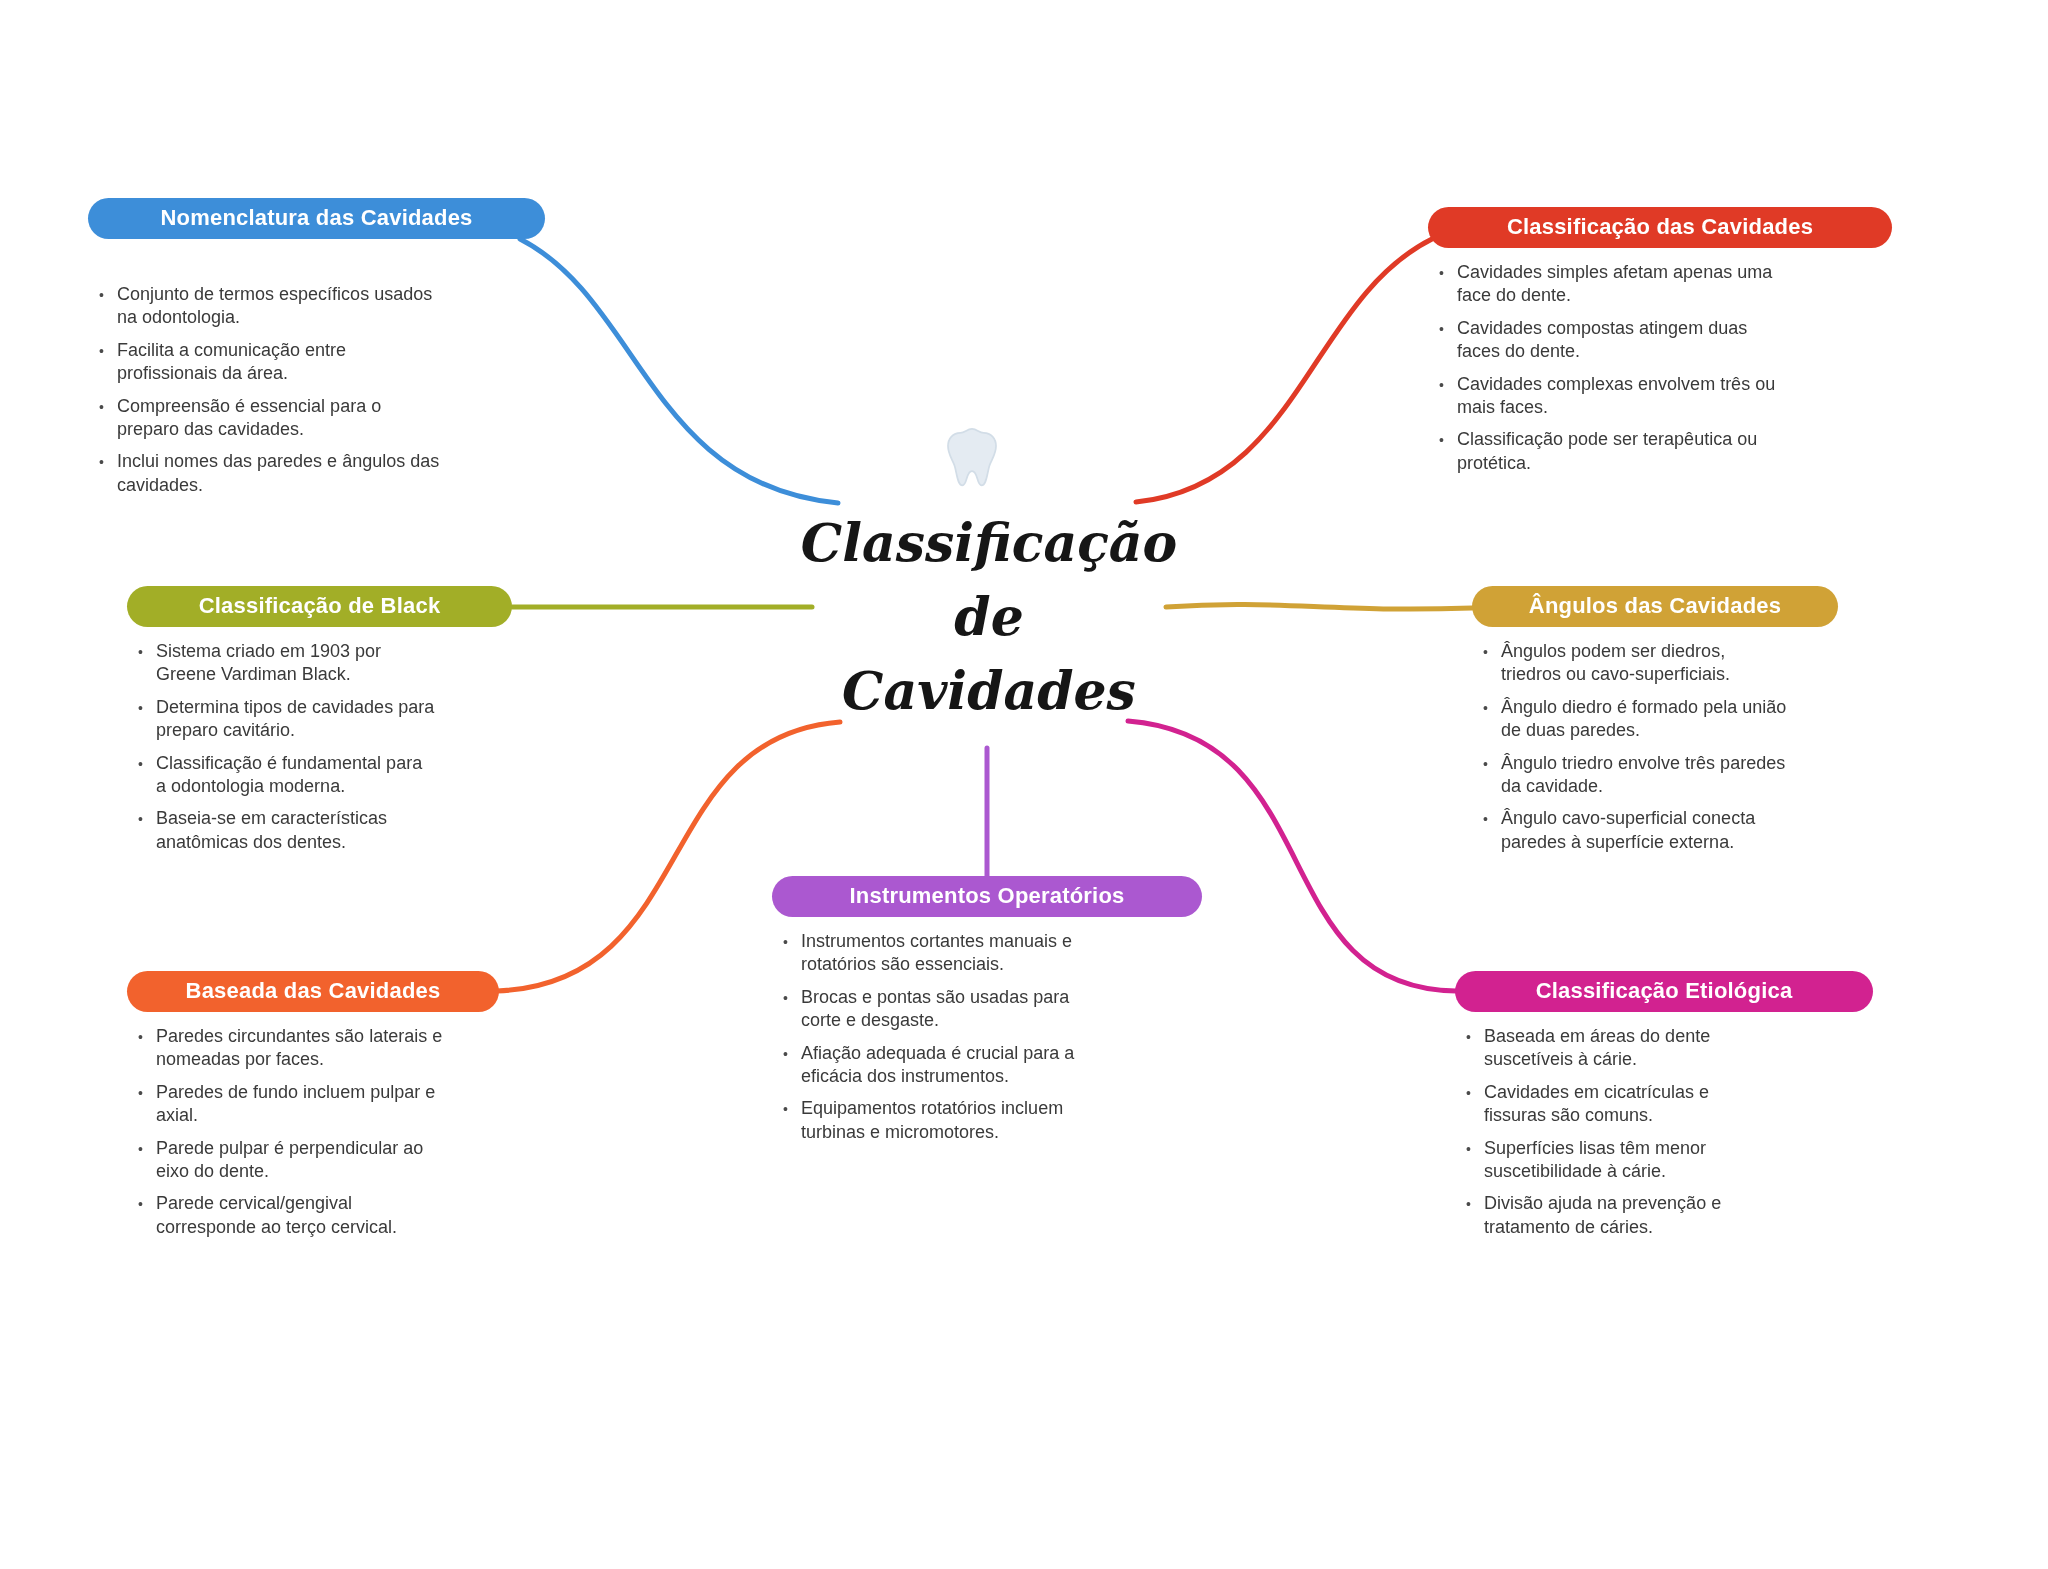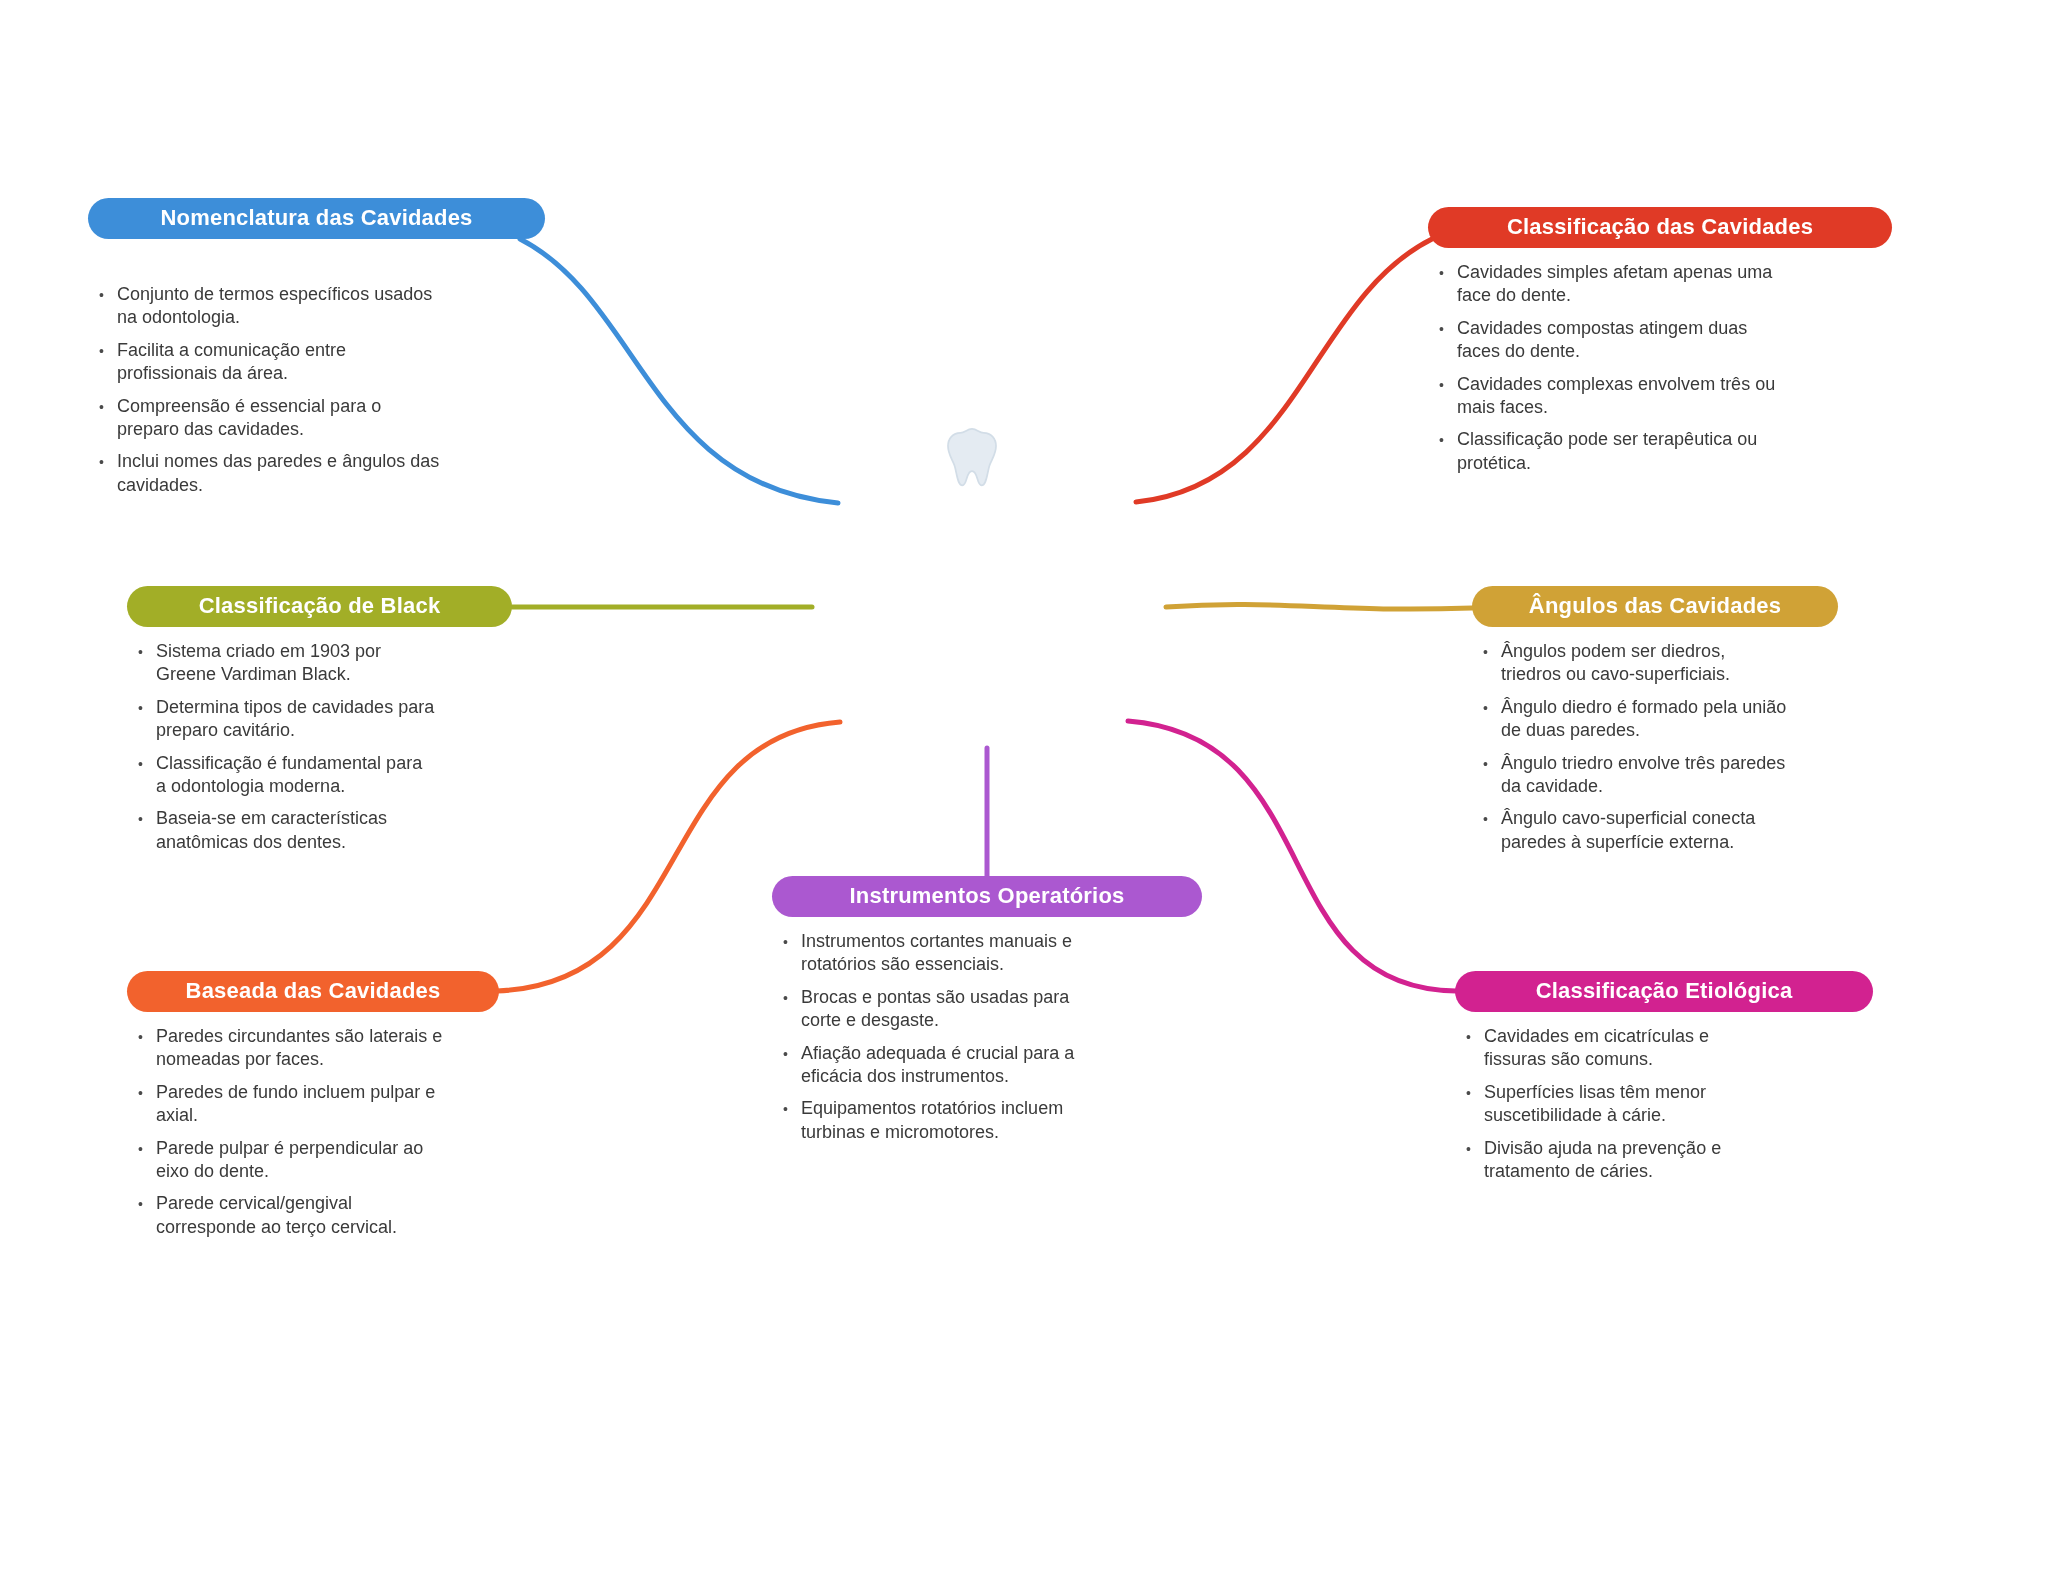--- a/index.html
+++ b/index.html
@@ -70,20 +70,25 @@
     <path d="M 497 991 C 700 983, 650 737, 840 722" style="stroke: rgb(242, 98, 45);"></path>
     <path d="M 987 748 L 987 876" style="stroke: rgb(171, 88, 208);"></path>
     <path d="M 1128 721 C 1330 737, 1265 989, 1456 991" style="stroke: rgb(210, 34, 144);"></path>
   </svg>
 
   <div class="tooth">
     <svg width="56" height="64" viewBox="0 0 48 56" aria-hidden="true">
       <path d="M24 2.5 C19.5 2.5 18 6 13.8 6 C7.4 6 3 11 3 17.6 C3 24.4 6.3 28.4 8.4 33.8 C10.7 39.8 11 52 15.6 52 C20 52 18.6 39.5 24 39.5 C29.4 39.5 28 52 32.4 52 C37 52 37.3 39.8 39.6 33.8 C41.7 28.4 45 24.4 45 17.6 C45 11 40.6 6 34.2 6 C30 6 28.5 2.5 24 2.5 Z" fill="#e4ebf2" stroke="#d2dde7" stroke-width="1.5"></path>
     </svg>
   </div>
+  <div class="center-title">
+    <div>Classificação</div>
+    <div>de</div>
+    <div>Cavidades</div>
+  </div>
 
   <section class="branch" id="b-nom">
     <span class="pill" style="background-color: rgb(61, 142, 217);">Nomenclatura das Cavidades</span>
     <ul class="points">
       <li>Conjunto de termos específicos usados na odontologia.</li>
       <li>Facilita a comunicação entre profissionais da área.</li>
       <li>Compreensão é essencial para o preparo das cavidades.</li>
       <li>Inclui nomes das paredes e ângulos das cavidades.</li>
     </ul>
   </section>
@@ -134,19 +139,20 @@
       <li>Instrumentos cortantes manuais e rotatórios são essenciais.</li>
       <li>Brocas e pontas são usadas para corte e desgaste.</li>
       <li>Afiação adequada é crucial para a eficácia dos instrumentos.</li>
       <li>Equipamentos rotatórios incluem turbinas e micromotores.</li>
     </ul>
   </section>
 
   <section class="branch" id="b-eti">
     <span class="pill" style="background-color: rgb(210, 34, 144);">Classificação Etiológica</span>
     <ul class="points">
+      <li>Baseada em áreas do dente suscetíveis à cárie.</li>
       <li>Cavidades em cicatrículas e fissuras são comuns.</li>
       <li>Superfícies lisas têm menor suscetibilidade à cárie.</li>
       <li>Divisão ajuda na prevenção e tratamento de cáries.</li>
     </ul>
   </section>
 
 </main>
 
 </body></html>

